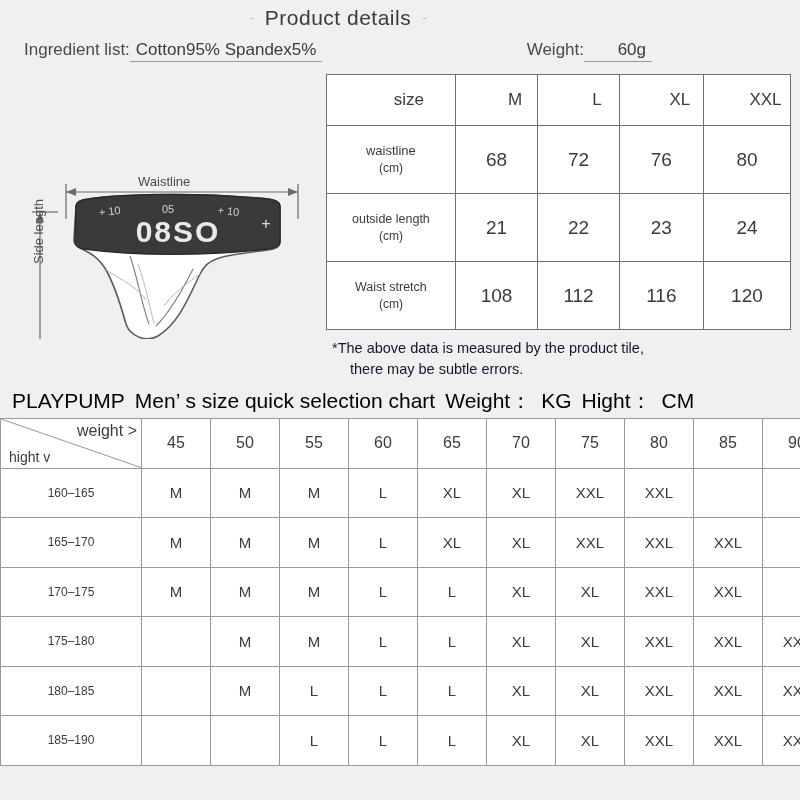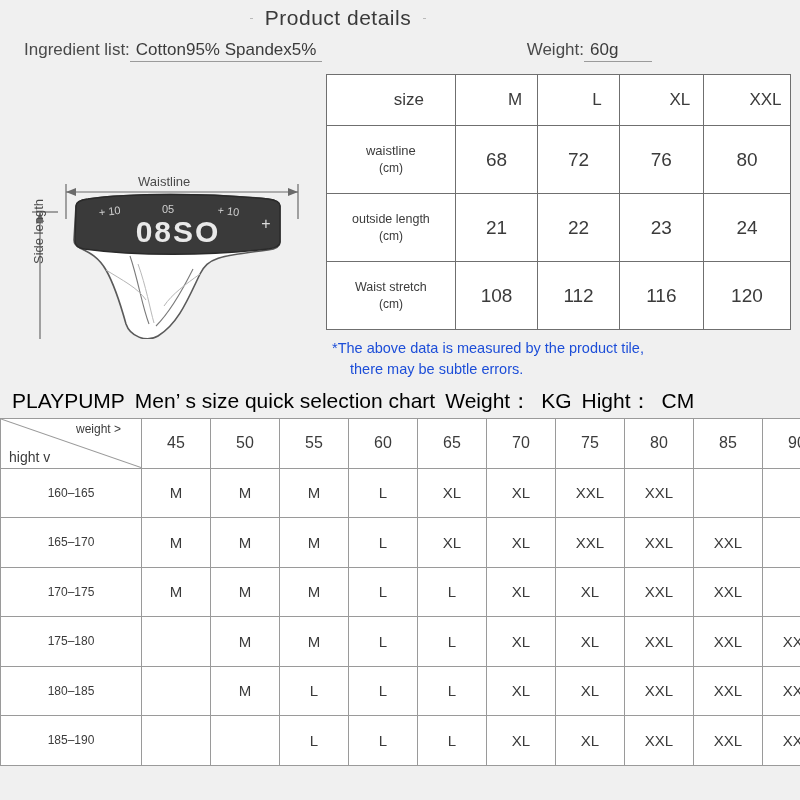--- a/index.html
+++ b/index.html
@@ -56,21 +56,21 @@
     color: #4a4a4a;
     margin-top: 4px;
   }
   .info-label { white-space: nowrap; }
   .info-value {
     border-bottom: 1px solid #9b9b9b;
     padding: 0 6px 1px 6px;
     color: #3b3b3b;
     white-space: nowrap;
   }
-  .info-value.narrow { min-width: 56px; text-align: left; }
+  .info-value.narrow { min-width: 56px; text-align: right; }
   .spacer { flex: 1; }
   .sub { font-size: 11px; }
 
   
   .mid {
     display: flex;
     margin-top: 12px;
     padding: 0 14px 0 18px;
   }
   .diagram {
@@ -105,21 +105,21 @@
   }
   table.size-table .rowlabel .small { font-size: 12px; }
   table.size-table .val {
     font-size: 19px;
     height: 65px;
     width: 89px;
   }
   .note {
     margin-top: 8px;
     font-size: 14.5px;
-    color: #1d4ed8;
+    color: #0f172a;
     line-height: 1.45;
     padding-left: 6px;
   }
   .note .ind { display: block; padding-left: 18px; }
 
   
   .brandline {
     display: flex;
     align-items: center;
     margin-top: 4px;
@@ -155,22 +155,22 @@
   }
   table.chart td.hhdr { width: 66px; font-size: 16px; }
   table.chart td.rhdr { width: 140px; font-size: 12px; }
   .corner-inner {
     position: relative;
     width: 100%;
     height: 100%;
   }
   .corner-inner .wt {
     position: absolute;
-    right: 20px; top: 3px;
-    font-size: 12px;
+    right: 4px; top: 3px;
+    font-size: 16px;
   }
   .corner-inner .ht {
     position: absolute;
     left: 8px; bottom: 3px;
     font-size: 14px;
   }
   .corner-inner .diag {
     position: absolute;
     left: 0; top: 0;
     width: 100%; height: 100%;

